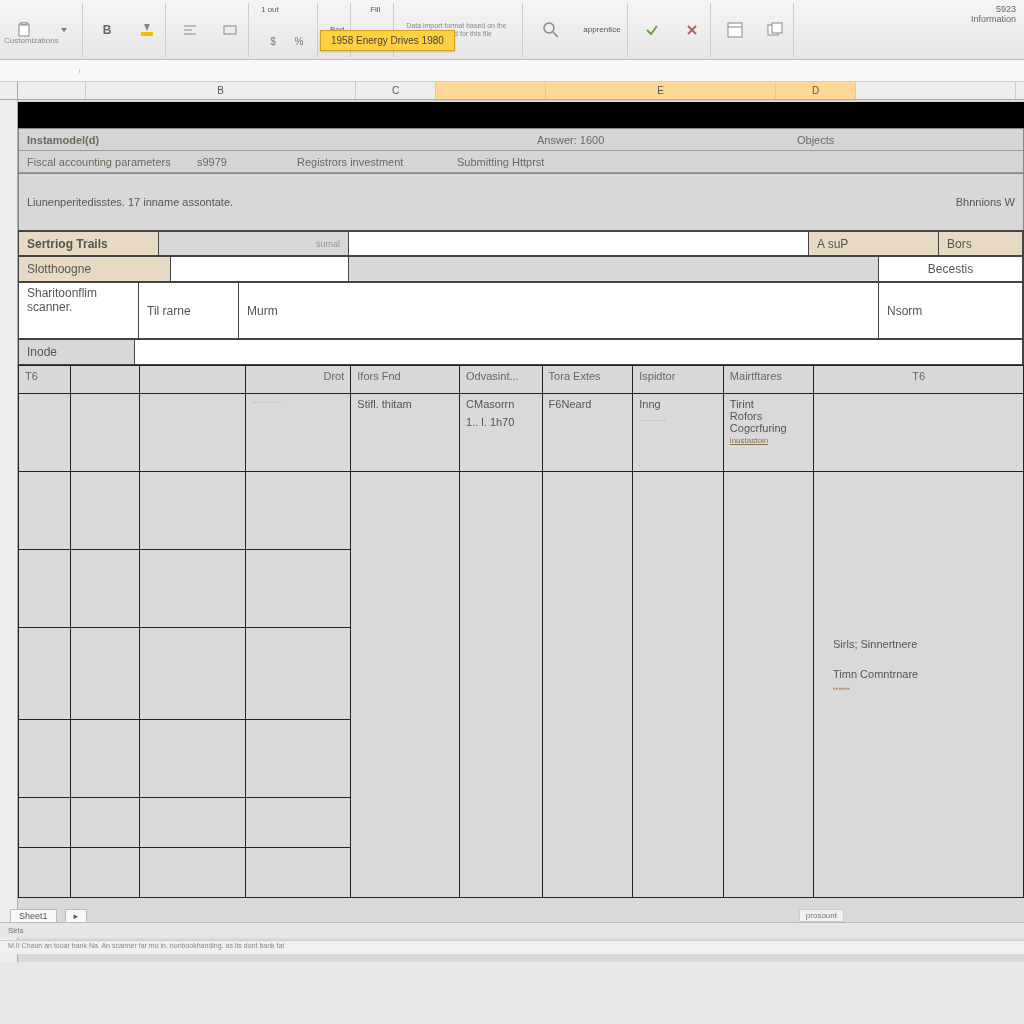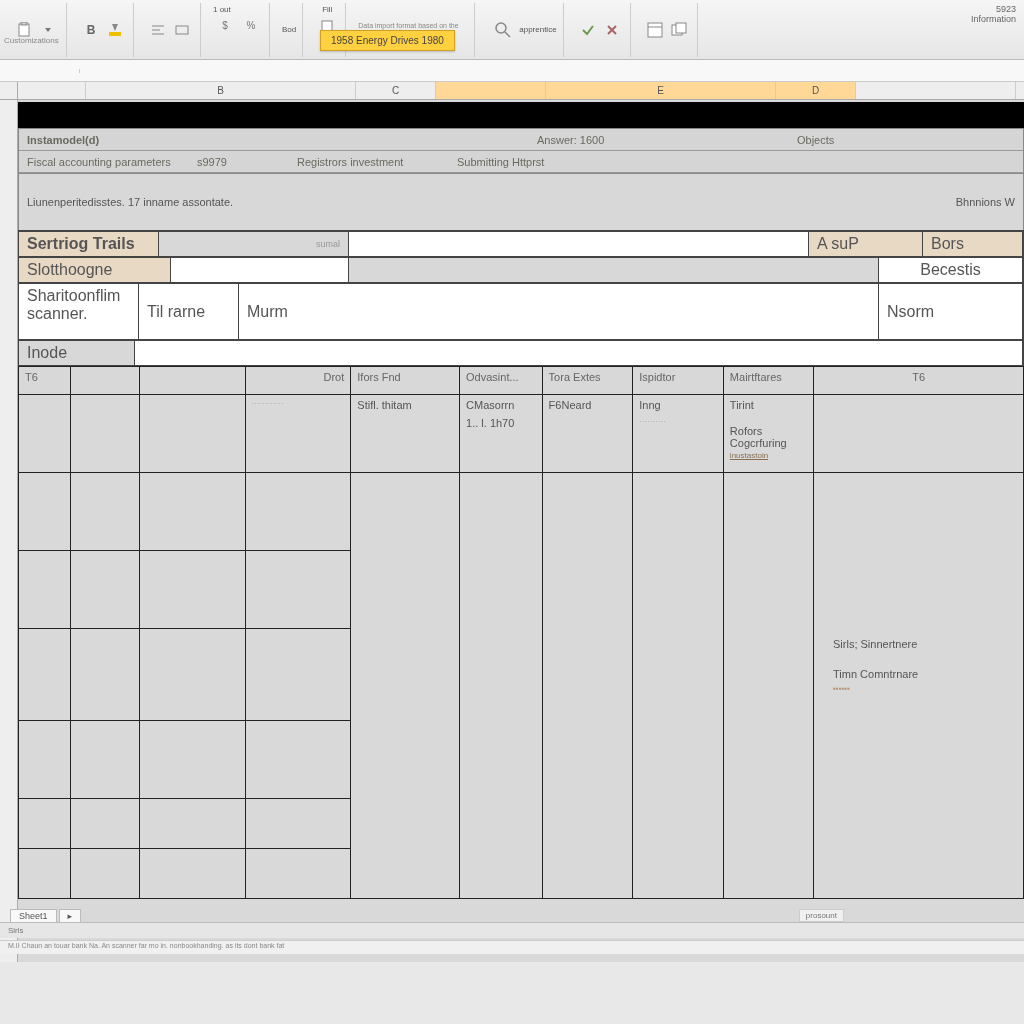--- a/index.html
+++ b/index.html
@@ -18,21 +18,21 @@
   border-bottom: 1px solid #bbb;
   display: flex;
   align-items: center;
   padding: 2px 6px;
   gap: 6px;
   position: relative;
 }
 .ribbon-group {
   display: flex;
   align-items: center;
-  gap: 0;
+  gap: 16px;
   padding: 2px 6px;
   border-right: 1px solid #ccc;
   height: 54px;
 }
 .ribbon-btn {
   display: flex;
   flex-direction: column;
   align-items: center;
   justify-content: center;
   width: 24px;
@@ -132,21 +132,21 @@
 .info-seg.label { font-weight: bold; }
 .section-row {
   display: flex;
   border: 1px solid #444;
   border-top: 2px solid #444;
   min-height: 26px;
 }
 .section-cell {
   border-right: 1px solid #444;
   padding: 3px 8px;
-  font-size: 16px;
+  font-size: 12px;
   color: #555;
   display: flex;
   align-items: center;
 }
 .tan { background: #e8d9c4; }
 .gray { background: #d8d8d8; }
 .white { background: #fff; }
 .main-grid {
   border-collapse: collapse;
   width: 100%;
@@ -212,21 +212,21 @@
   top: 4px;
   font-size: 9px;
   color: #666;
   text-align: right;
 }
 .tab-strip {
   position: absolute;
   bottom: 40px;
   left: 10px;
   display: flex;
-  gap: 2px;
+  gap: 8px;
   font-size: 9px;
 }
 .tab-strip .tab {
   background: #f8f8f8;
   border: 1px solid #bbb;
   border-bottom: none;
   padding: 1px 8px;
   color: #555;
 }
 .zoom-box {
@@ -383,21 +383,21 @@
 
     <div style="display:flex;padding:22px 8px;background:#d8d8d8;border-left:1px solid #888;border-right:1px solid #888;font-size:11px;color:#555">
       <div style="flex:1">Liunenperitedisstes. 17 inname assontate.</div>
       <div>Bhnnions W</div>
     </div>
 
     <div class="section-row">
       <div class="section-cell tan" style="width:140px;font-weight:bold">Sertriog Trails</div>
       <div class="section-cell gray" style="width:190px;font-size:9px;color:#999;justify-content:flex-end">sumal</div>
       <div class="section-cell white" style="width:460px"></div>
-      <div class="section-cell tan" style="width:114px">A suP</div>
+      <div class="section-cell tan" style="width:130px">A suP</div>
       <div class="section-cell tan" style="flex:1">Bors</div>
     </div>
 
     <div class="section-row" style="border-top:1px solid #444">
       <div class="section-cell tan" style="width:152px">Slotthoogne</div>
       <div class="section-cell white" style="width:178px"></div>
       <div class="section-cell gray" style="width:530px"></div>
       <div class="section-cell white" style="flex:1;justify-content:center">Becestis</div>
     </div>
 
@@ -453,21 +453,21 @@
           <div>CMasorrn</div>
           <div style="margin-top:6px">1..  l.  1h70</div>
         </td>
         <td>F6Neard</td>
         <td>
           <div>Inng</div>
           <div style="color:#aaa;font-size:8px;margin-top:6px">··········</div>
         </td>
         <td>
           <div>Tirint</div>
-          <div style="margin-top:14px">Rofors Cogcrfuring</div>
+          <div style="margin-top:0">Rofors Cogcrfuring</div>
           <div class="small-link" style="margin-top:2px">inustastoin</div>
         </td>
         <td colspan="2"></td>
       </tr>
       <tr class="tall">
         <td></td>
         <td></td>
         <td></td>
         <td></td>
         <td rowspan="6"></td>

